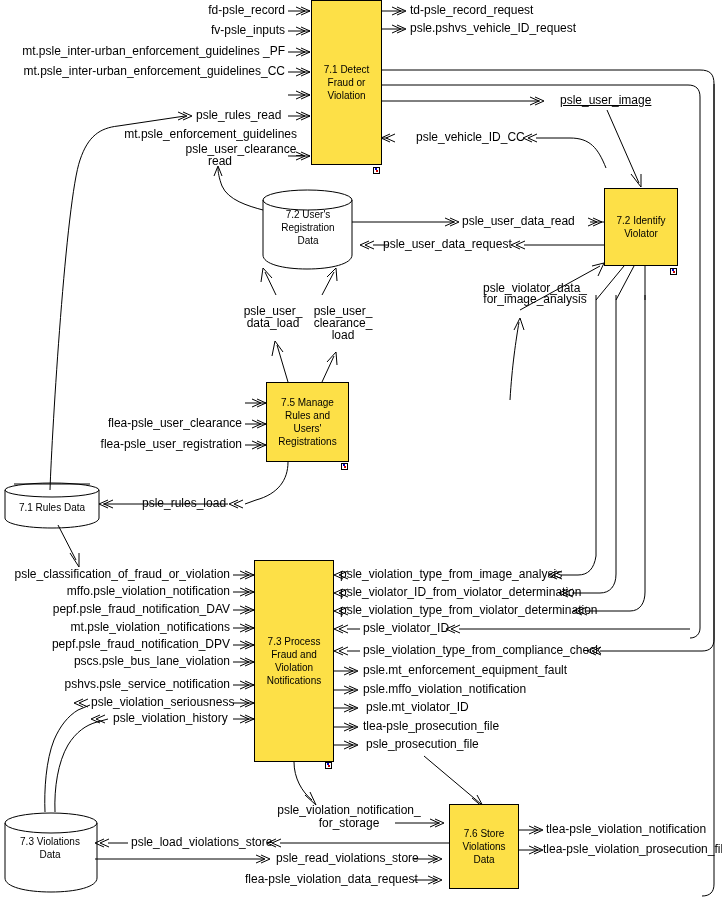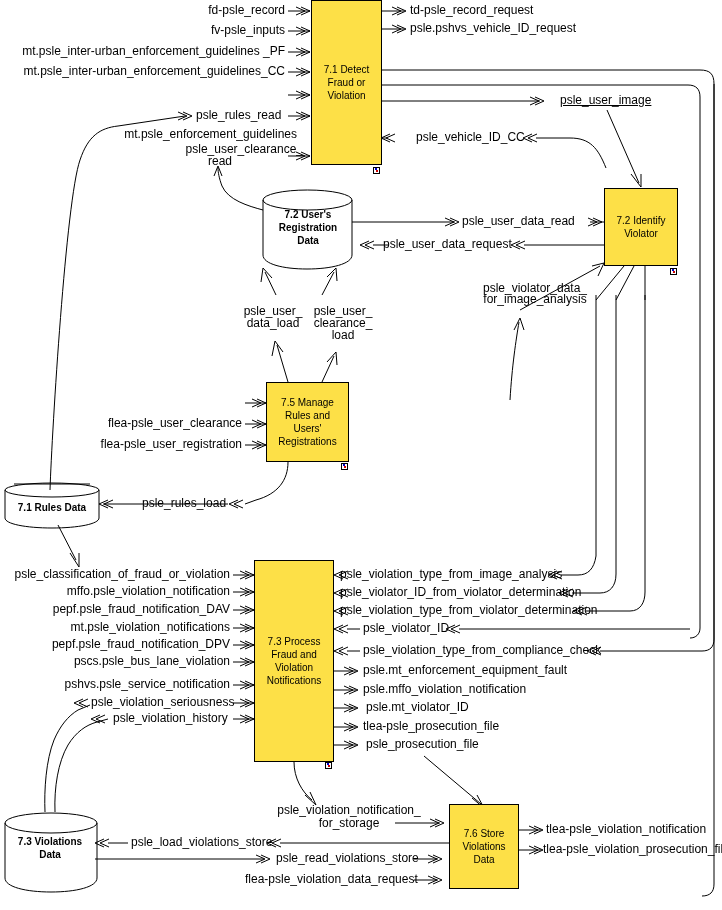--- a/index.html
+++ b/index.html
@@ -16,21 +16,21 @@
         display:flex;align-items:center;justify-content:center;text-align:center;
         line-height:13px;box-sizing:border-box;}
   .proc .ptxt{padding:0 2px;}
   .marker{position:absolute;width:7px;height:7px;border:1px solid #000;background:#fff;
           box-sizing:border-box;}
   .marker i{position:absolute;display:block;}
   .marker i.b{left:1px;top:0px;width:2px;height:2px;background:#0000cc;}
   .marker i.rr{left:2px;top:2px;width:2px;height:2px;background:#cc0000;}
   .store{position:absolute;}
   .store .stxt{position:absolute;left:0;right:0;text-align:center;
-      font-family:"Liberation Sans",sans-serif;font-size:10px;line-height:13px;color:#000;font-weight:bold;}
+      font-family:"Liberation Sans",sans-serif;font-size:10px;line-height:13px;color:#000;}
 </style>
 </head>
 <body>
 
 <div id="canvas">
 
   <svg class="layer" viewBox="0 0 722 910">
     <defs>
       <style>
         .ln{stroke:#000;stroke-width:1;fill:none;}

